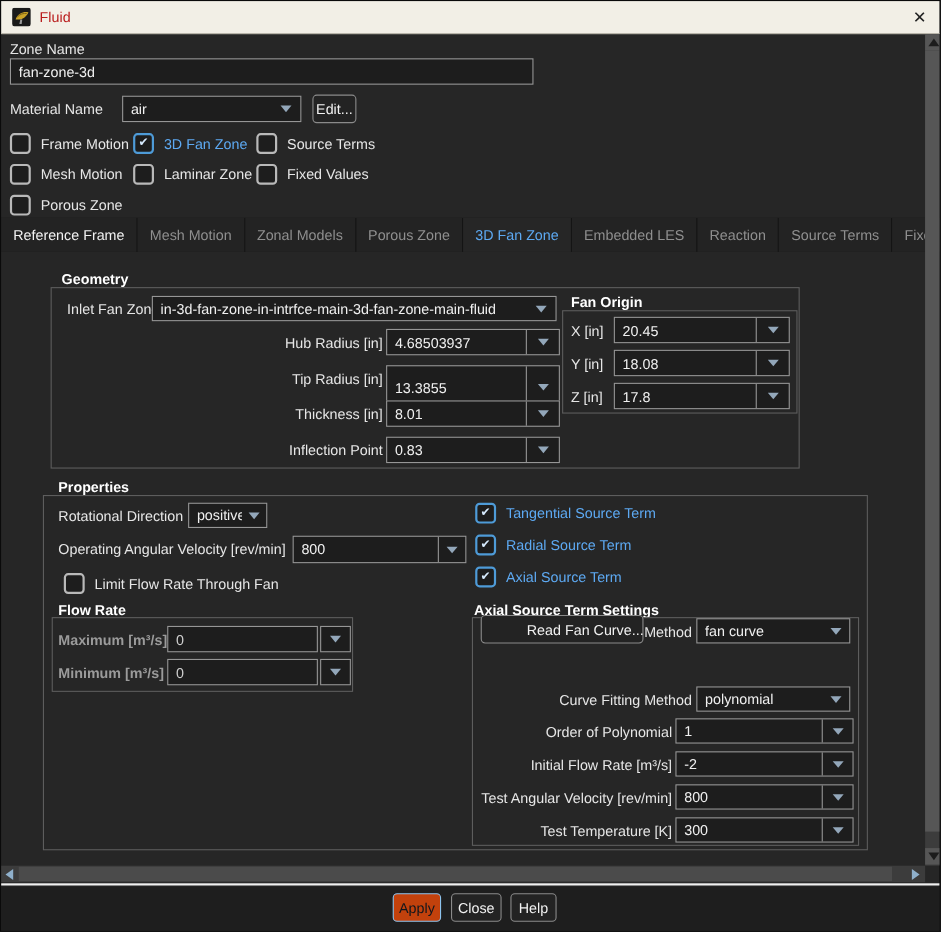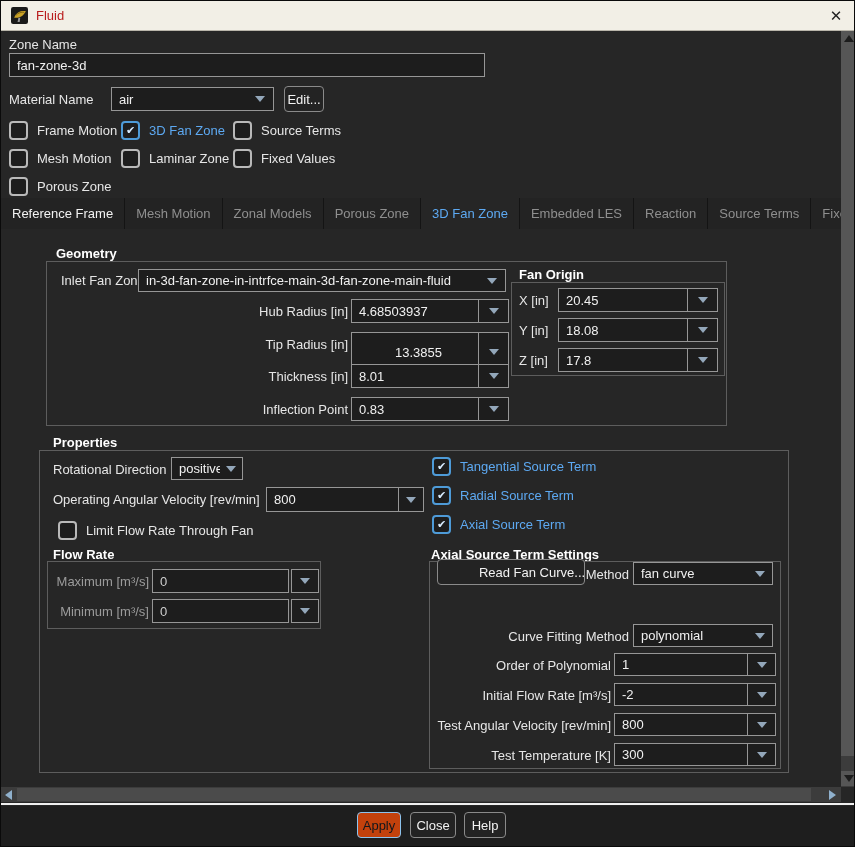--- a/index.html
+++ b/index.html
@@ -41,21 +41,21 @@
   .tabbar{left:0;top:197px;width:855px;height:31px;background:#141414;display:flex;}
   .tab{background:#232323;color:#8f8f8f;display:flex;align-items:center;padding:0 11px;
        margin-right:1px;white-space:nowrap;font-size:13px;}
   .tab.focused{color:#f2f2f2;}
   .tab.selected{color:#5da9f2;background:#262626;}
 
   
   .gbox{border:1px solid #5d5d5d;background:transparent;}
   .gtitle{font-weight:bold;color:#ffffff;white-space:nowrap;}
 
-  .dimlbl{color:#9b9b9b;}
+  .dimlbl{color:#9b9b9b;font-weight:bold;}
   .right{text-align:right;}
 
   
   .vtrack{left:840px;top:30px;width:15px;height:756px;background:#3c3c3c;}
   .vthumb{left:840px;top:45px;width:15px;height:710px;background:#565656;}
   .scroll-arrow{display:flex;align-items:center;justify-content:center;}
   .tri-up{width:0;height:0;border-left:5px solid transparent;border-right:5px solid transparent;border-bottom:7px solid #1c1c1c;}
   .tri-down{width:0;height:0;border-left:5px solid transparent;border-right:5px solid transparent;border-top:7px solid #1c1c1c;}
   .htrack{left:0;top:786px;width:840px;height:15px;background:#3c3c3c;}
   .hthumb{left:16px;top:787px;width:794px;height:13px;background:#4b4b4b;}
@@ -154,21 +154,21 @@
 
   <div class="abs lbl right" style="left:150px;top:303px;width:197px;">Hub Radius [in]</div>
   <div class="abs field" style="left:350px;top:298px;width:158px;height:24px;">
     <span class="val">4.68503937</span>
     <span class="spinbtn">
         <span class="arrow"></span>
       </span>
   </div>
 
   <div class="abs lbl right" style="left:150px;top:336px;width:197px;">Tip Radius [in]</div>
-  <div class="abs field" style="left:350px;top:331px;width:158px;height:40px;text-align:center;">
+  <div class="abs field" style="left:350px;top:331px;width:158px;height:40px;">
     <span class="val">13.3855</span>
     <span class="spinbtn">
         <span class="arrow"></span>
       </span>
   </div>
 
   <div class="abs lbl right" style="left:150px;top:368px;width:197px;">Thickness [in]</div>
   <div class="abs field" style="left:350px;top:363px;width:158px;height:24px;">
     <span class="val">8.01</span>
     <span class="spinbtn">

